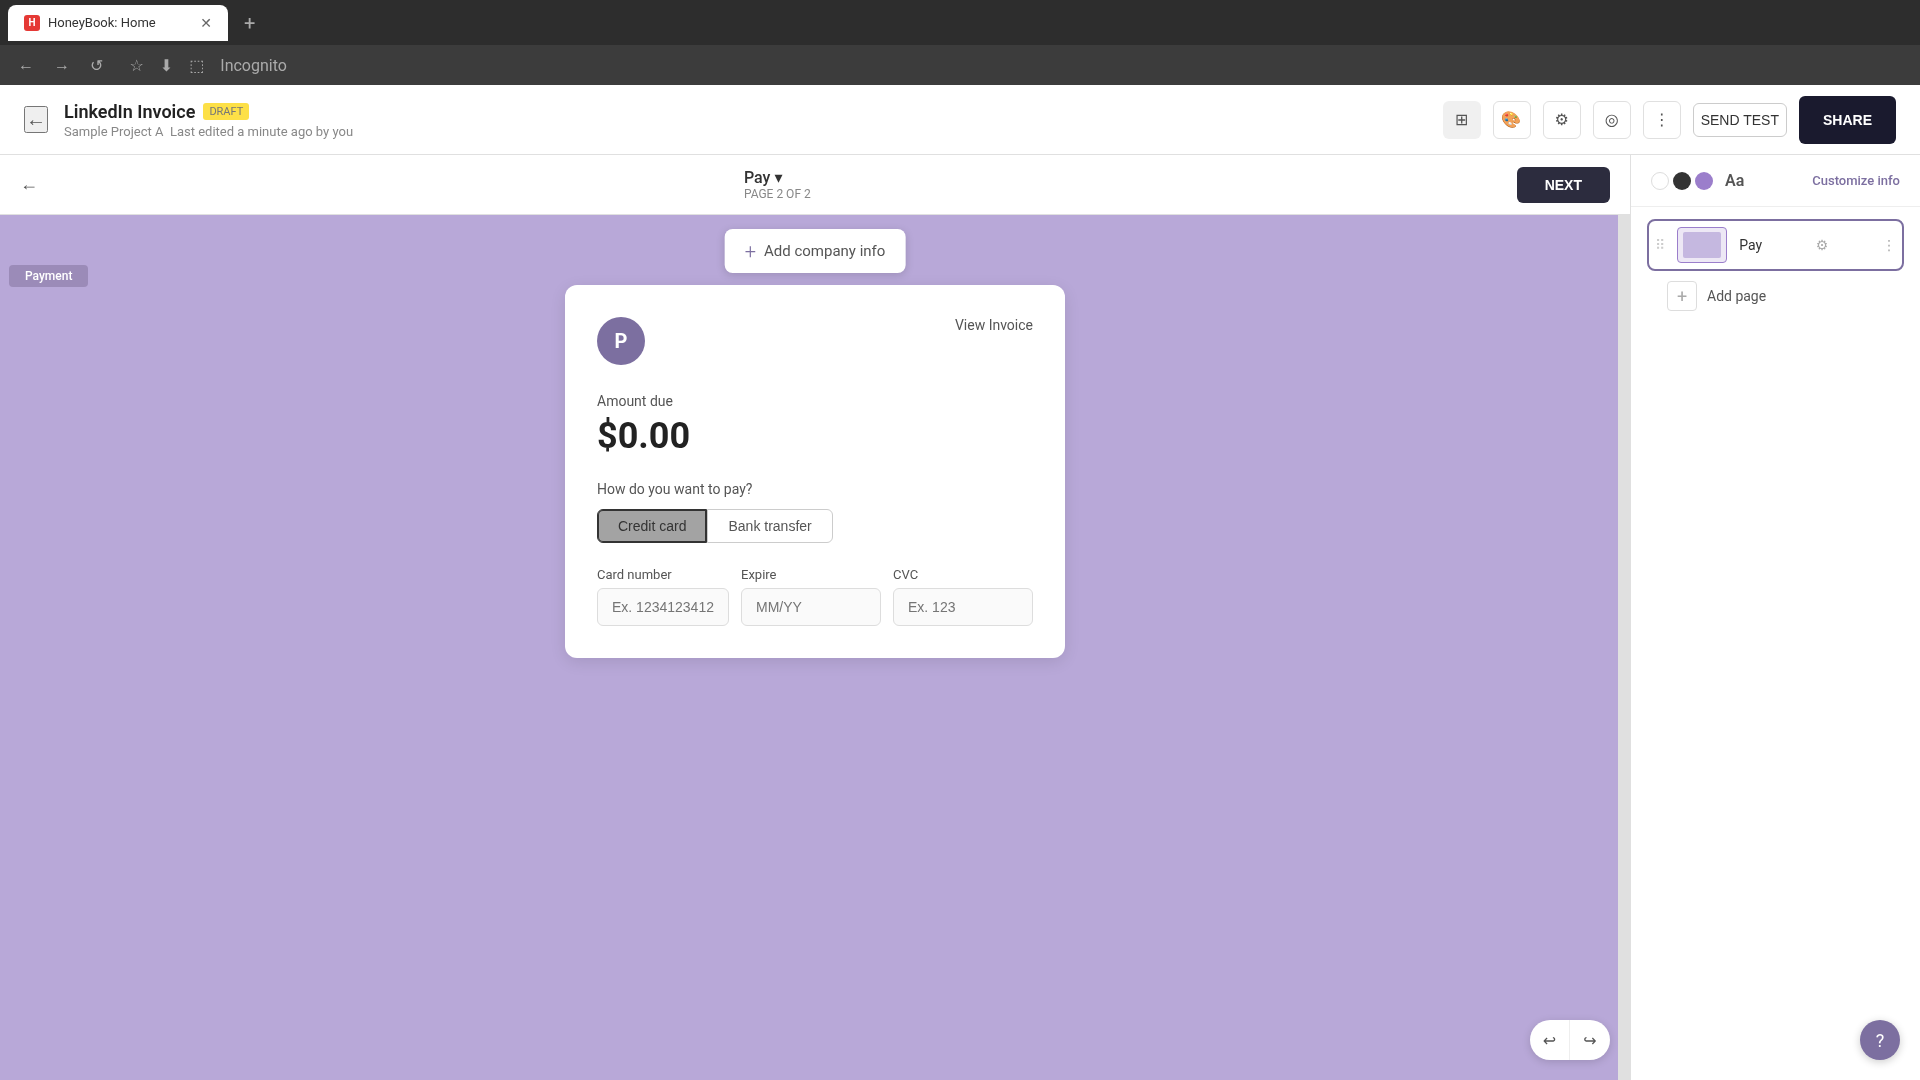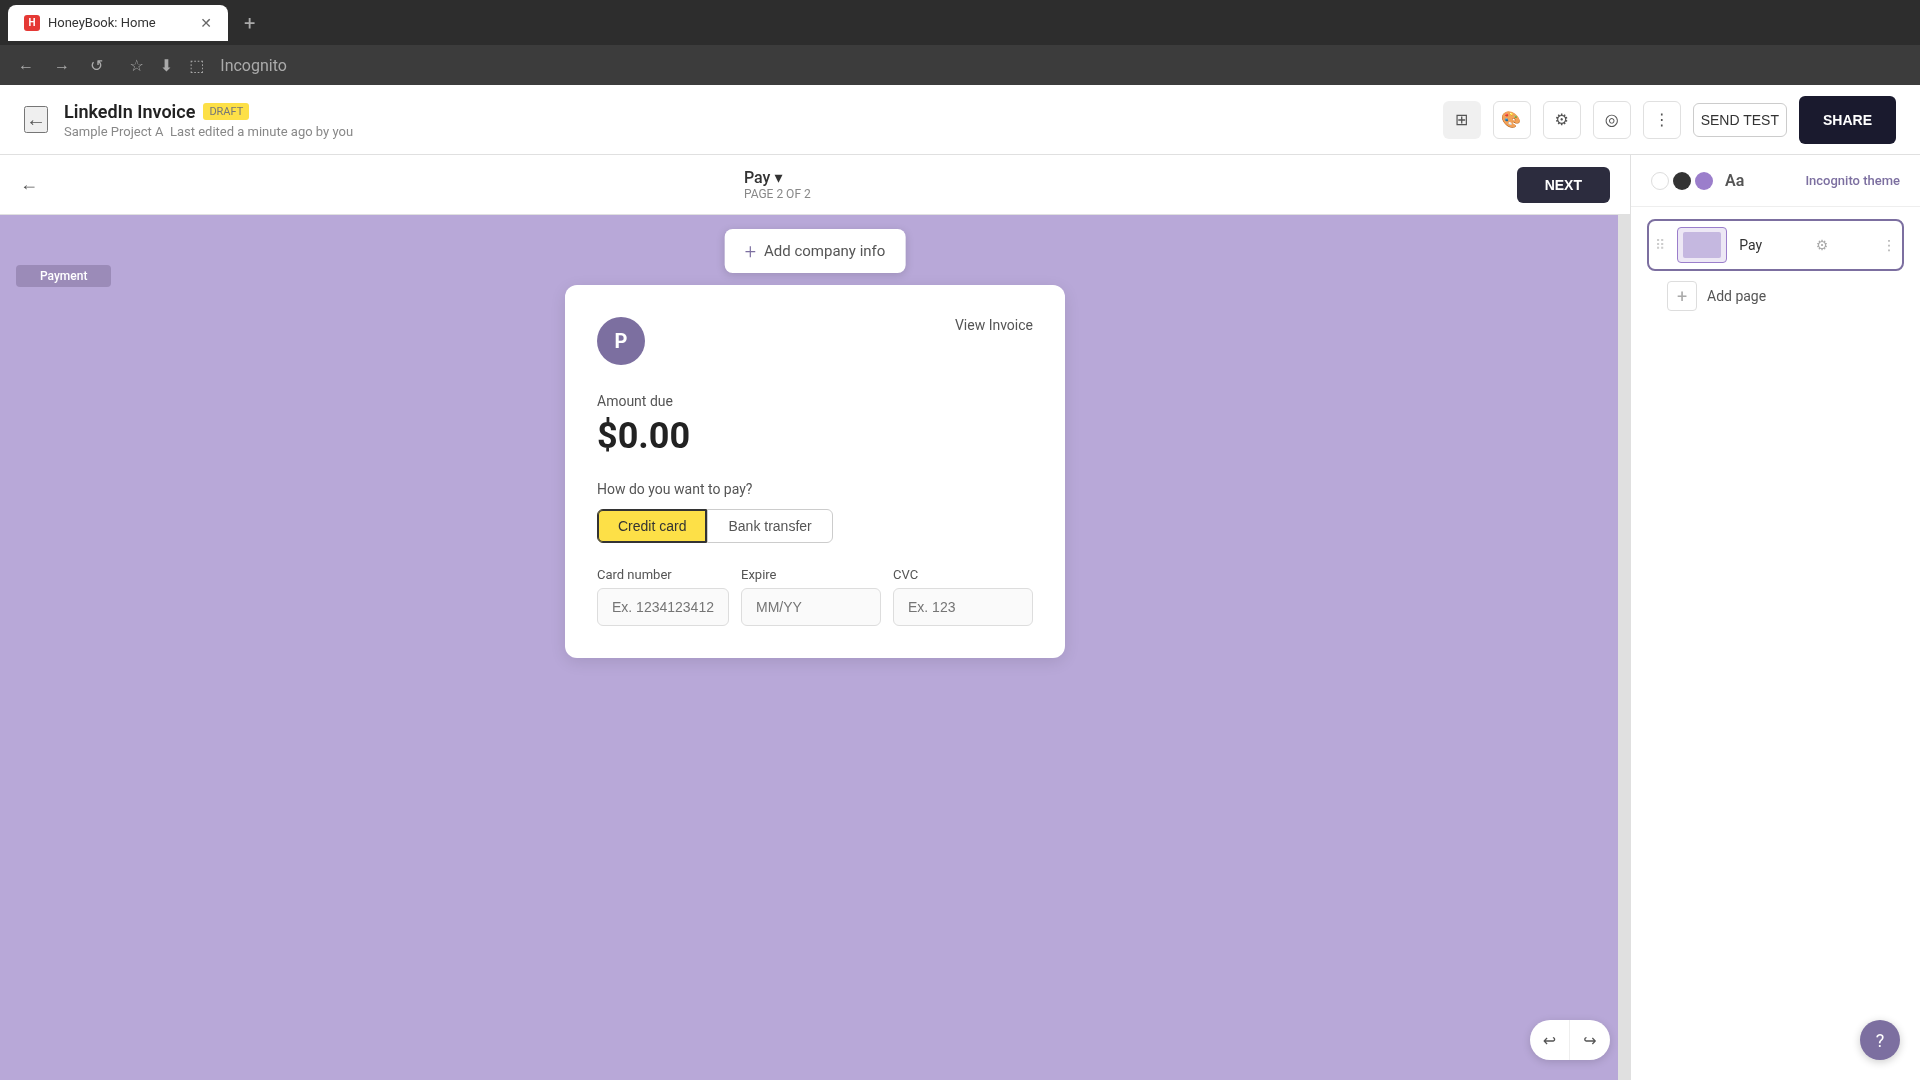--- a/index.html
+++ b/index.html
@@ -42,21 +42,21 @@
     .page-prev-btn { color: #555; font-size: 18px; cursor: pointer; background: none; border: none; }
     .page-info { text-align: center; }
     .page-label { font-size: 16px; font-weight: 500; color: #333; display: flex; align-items: center; gap: 4px; }
     .page-sublabel { font-size: 12px; color: #888; }
     .next-btn { background: #2c2c3e; color: #fff; border: none; padding: 10px 28px; border-radius: 6px; font-size: 14px; font-weight: 600; cursor: pointer; }
 
     
     .doc-canvas { position: absolute; top: 60px; left: 0; right: 0; bottom: 0; background: #b8a8d8; display: flex; flex-direction: column; align-items: center; overflow: hidden; }
 
     
-    .payment-tag { position: absolute; top: 50px; left: 16px; background: #9b8bb8; color: #fff; padding: 4px 24px; border-radius: 4px; font-size: 12px; font-weight: 500; }
+    .payment-tag { position: absolute; top: 50px; left: 9px; background: #9b8bb8; color: #fff; padding: 4px 16px; border-radius: 4px; font-size: 12px; font-weight: 500; }
 
     
     .add-company-bar { position: absolute; top: 14px; left: 50%; transform: translateX(-50%); background: #fff; border-radius: 8px; padding: 10px 20px; display: flex; align-items: center; gap: 8px; box-shadow: 0 2px 8px rgba(0,0,0,0.15); cursor: pointer; white-space: nowrap; }
     .add-company-icon { color: #7c6fa0; font-size: 20px; font-weight: 300; }
     .add-company-text { font-size: 15px; color: #555; font-weight: 400; }
 
     
     .payment-card { position: absolute; top: 70px; left: 50%; transform: translateX(-50%); background: #fff; border-radius: 12px; padding: 32px; width: 500px; box-shadow: 0 4px 16px rgba(0,0,0,0.1); }
     .card-header { display: flex; align-items: flex-start; justify-content: space-between; margin-bottom: 28px; }
     .card-logo { width: 48px; height: 48px; background: #7c6fa0; border-radius: 50%; display: flex; align-items: center; justify-content: center; color: #fff; font-size: 20px; font-weight: 700; margin-right: 14px; }
@@ -66,21 +66,21 @@
     .view-invoice-link { font-size: 14px; color: #555; cursor: pointer; text-decoration: none; }
 
     .amount-label { font-size: 14px; color: #555; margin-bottom: 6px; }
     .amount-value { font-size: 36px; font-weight: 700; color: #222; margin-bottom: 24px; }
 
     .pay-question { font-size: 14px; color: #555; margin-bottom: 12px; }
     .pay-tabs { display: flex; gap: 0; margin-bottom: 24px; }
     .pay-tab { padding: 8px 20px; border: 1px solid #ccc; font-size: 14px; cursor: pointer; background: #fff; color: #555; }
     .pay-tab:first-child { border-radius: 6px 0 0 6px; }
     .pay-tab:last-child { border-radius: 0 6px 6px 0; }
-    .pay-tab.active { background: #fde047; border-color: #333; color: #333; font-weight: 500; box-shadow: inset 0 0 0 1px #333; }
+    .pay-tab.active { background: #a3a3a3; border-color: #333; color: #333; font-weight: 500; box-shadow: inset 0 0 0 1px #333; }
 
     .form-row { display: flex; gap: 12px; }
     .form-group { flex: 1; }
     .form-group.narrow { flex: 0 0 140px; }
     .form-label { font-size: 13px; color: #555; margin-bottom: 6px; display: block; }
     .form-input { width: 100%; border: 1px solid #ddd; border-radius: 6px; padding: 10px 14px; font-size: 14px; color: #aaa; background: #fafafa; }
 
     
     .undo-redo { position: absolute; bottom: 20px; right: 20px; background: #fff; border-radius: 30px; display: flex; gap: 0; box-shadow: 0 2px 8px rgba(0,0,0,0.15); overflow: hidden; }
     .undo-redo-btn { background: none; border: none; width: 40px; height: 40px; cursor: pointer; display: flex; align-items: center; justify-content: center; color: #555; font-size: 16px; }
@@ -239,21 +239,21 @@
   </div>
 
   <div class="right-panel">
     <div class="panel-theme-row">
       <div class="theme-circles">
         <div class="theme-circle white"></div>
         <div class="theme-circle dark"></div>
         <div class="theme-circle purple"></div>
       </div>
       <span class="theme-aa">Aa</span>
-      <a class="customize-link">Incognito theme</a>
+      <a class="customize-link">Customize info</a>
     </div>
 
     <div class="panel-pages">
 
 
       <div class="panel-page-item active">
         <span class="page-drag-icon">⠿</span>
         <div class="page-thumbnail active-thumb">
           <div class="page-thumb-inner purple-bg"></div>
         </div>

